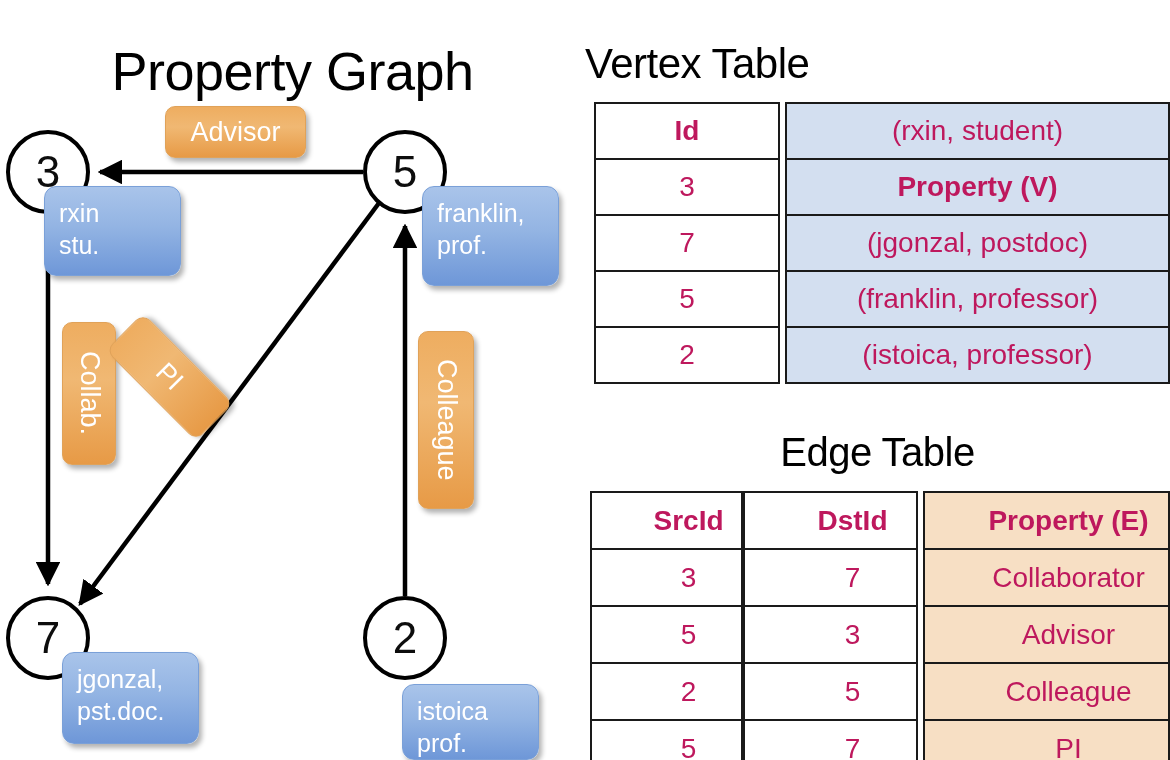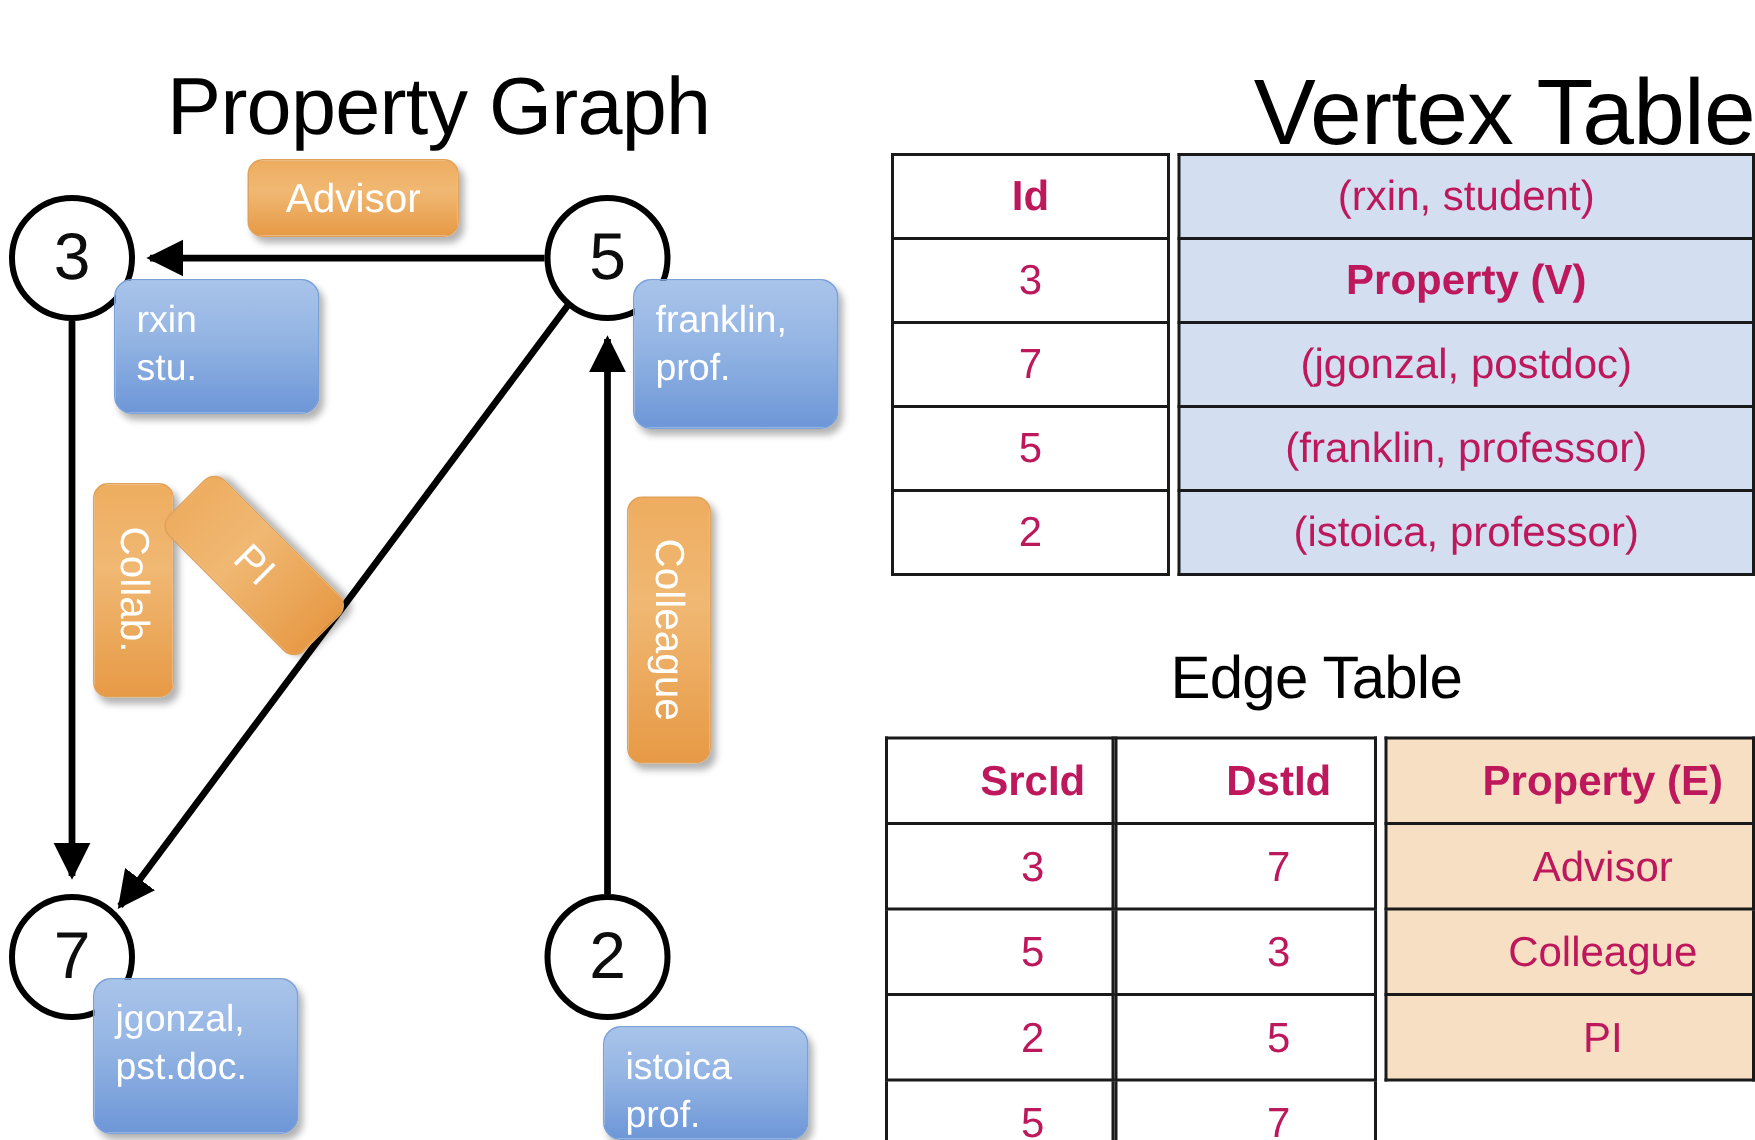--- a/index.html
+++ b/index.html
@@ -21,21 +21,21 @@
   .title {
     position: absolute;
     font-family: "Liberation Sans", sans-serif;
     font-weight: 300;
     color: #000000;
     letter-spacing: -0.5px;
     white-space: nowrap;
     margin-top: 32px;
   }
   #pg-title   { left: 0;   top: 8px;  width: 585px; text-align: center; font-size: 54px; }
-  #vt-title   { left: 585px; top: 8px;  width: 585px; text-align: right; font-size: 62px; }
+  #vt-title   { left: 585px; top: 8px;  width: 585px; text-align: left; font-size: 42px; }
   #et-title   { left: 585px; top: 398px; width: 585px; text-align: center; font-size: 40px; }
 
   
   #graph-panel {
     position: absolute;
     left: 0; top: 0;
     width: 585px; height: 760px;
   }
   #graph-svg {
     position: absolute;
@@ -73,23 +73,23 @@
     background: linear-gradient(to bottom, #a9c4ea 0%, #93b4e3 45%, #6e97d8 100%);
     border: 1px solid #7aa0d8;
     box-shadow: 3px 4px 5px rgba(0,0,0,0.30);
     color: #ffffff;
     font-size: 25px;
     font-weight: 300;
     line-height: 1.28;
     padding: 10px 0 0 14px;
     font-family: "Liberation Sans", sans-serif;
   }
-  #vprop-3 { left: 76px;  top: 186px; width: 137px; height: 90px; }
+  #vprop-3 { left: 44px;  top: 186px; width: 137px; height: 90px; }
   #vprop-5 { left: 422px; top: 186px; width: 137px; height: 100px; }
-  #vprop-7 { left: 62px;  top: 652px; width: 137px; height: 104px; }
+  #vprop-7 { left: 62px;  top: 652px; width: 137px; height: 92px; }
   #vprop-2 { left: 402px; top: 652px; width: 137px; height: 76px; margin-top: 32px; }
 
   
   .eprop {
     position: absolute;
     box-sizing: border-box;
     border-radius: 10px;
     background: linear-gradient(to bottom, #eead60 0%, #f0b873 40%, #e79a46 100%);
     border: 1px solid #e0a259;
     box-shadow: 3px 4px 5px rgba(0,0,0,0.30);
@@ -283,20 +283,23 @@
   </tr>
 </tbody>
   </table>
 
 <table class="tbl" id="et-prop">
   <tbody>
       <tr>
     <td class="hdr">Property (E)</td>
   </tr>
   <tr>
+    <td>Collaborator</td>
+  </tr>
+  <tr>
     <td>Advisor</td>
   </tr>
   <tr>
     <td>Colleague</td>
   </tr>
   <tr>
     <td>PI</td>
   </tr>
 </tbody>
   </table>

